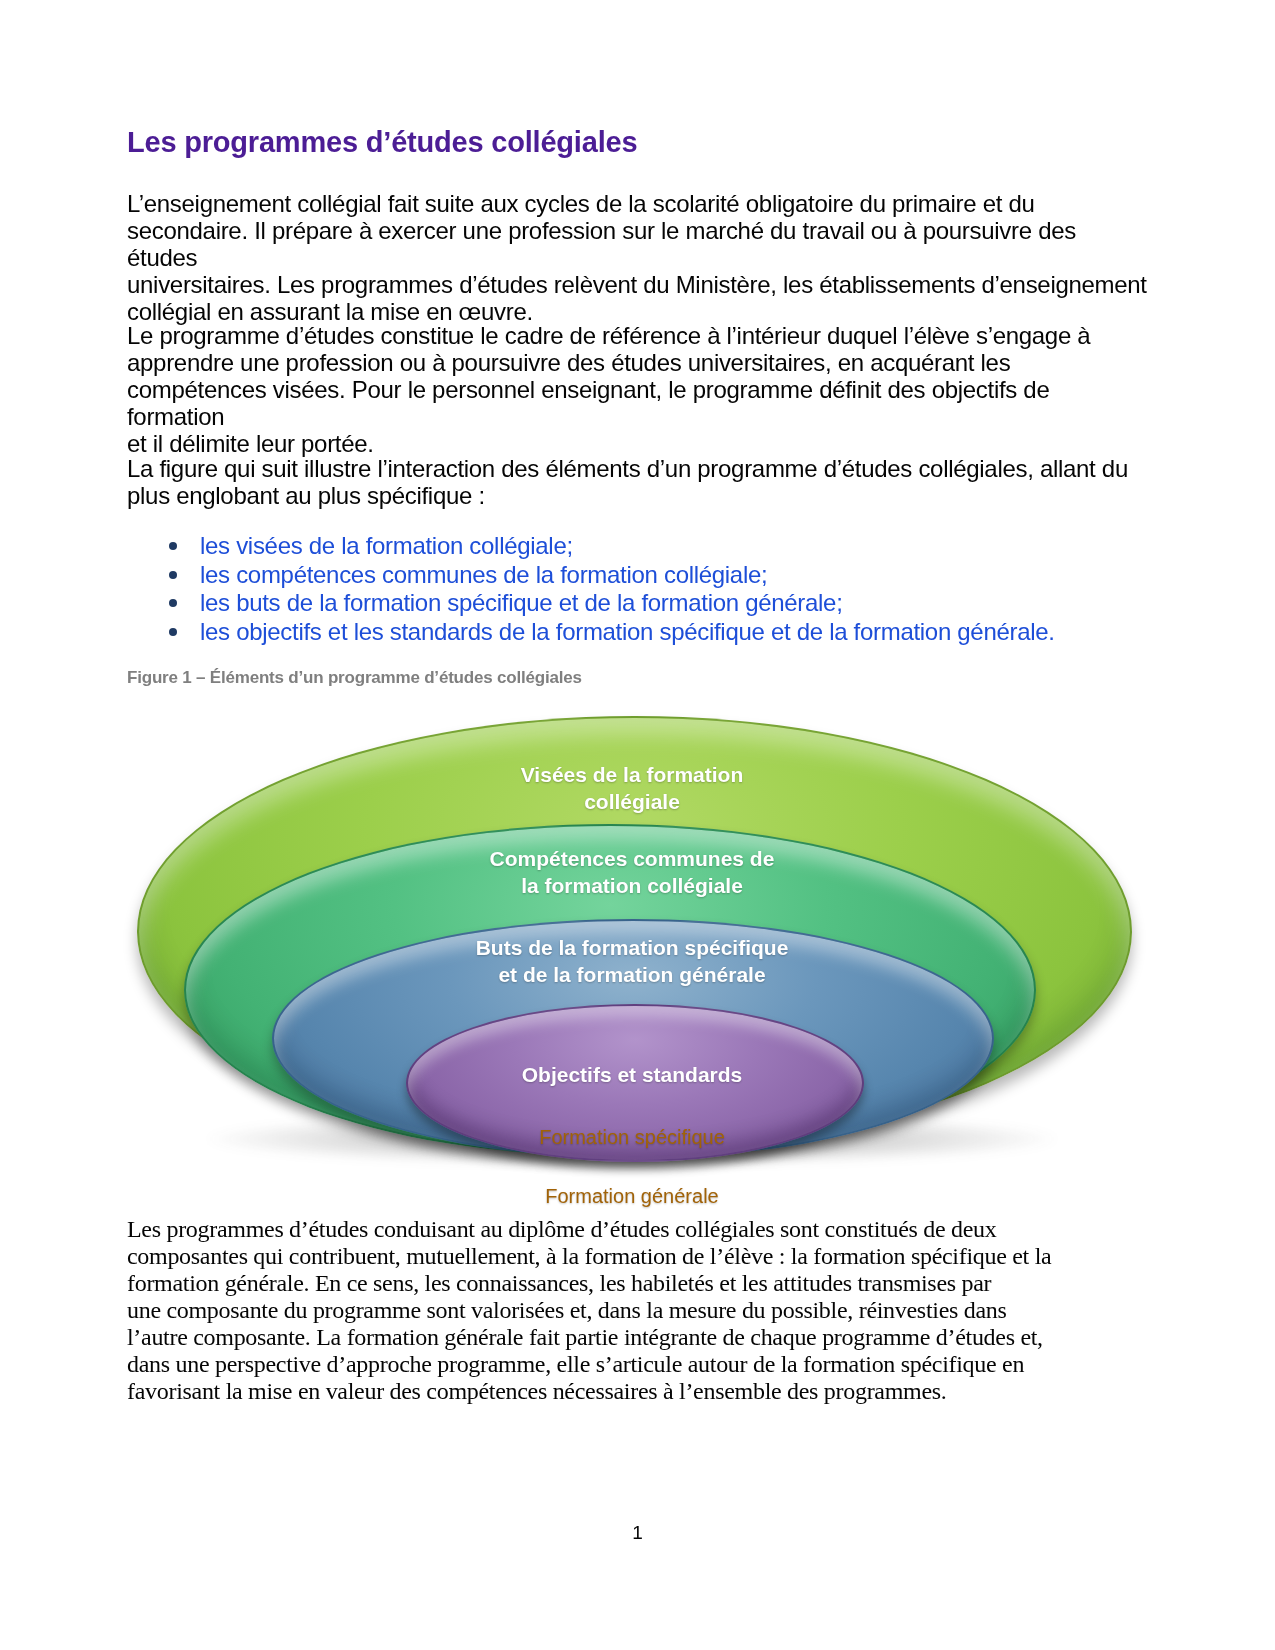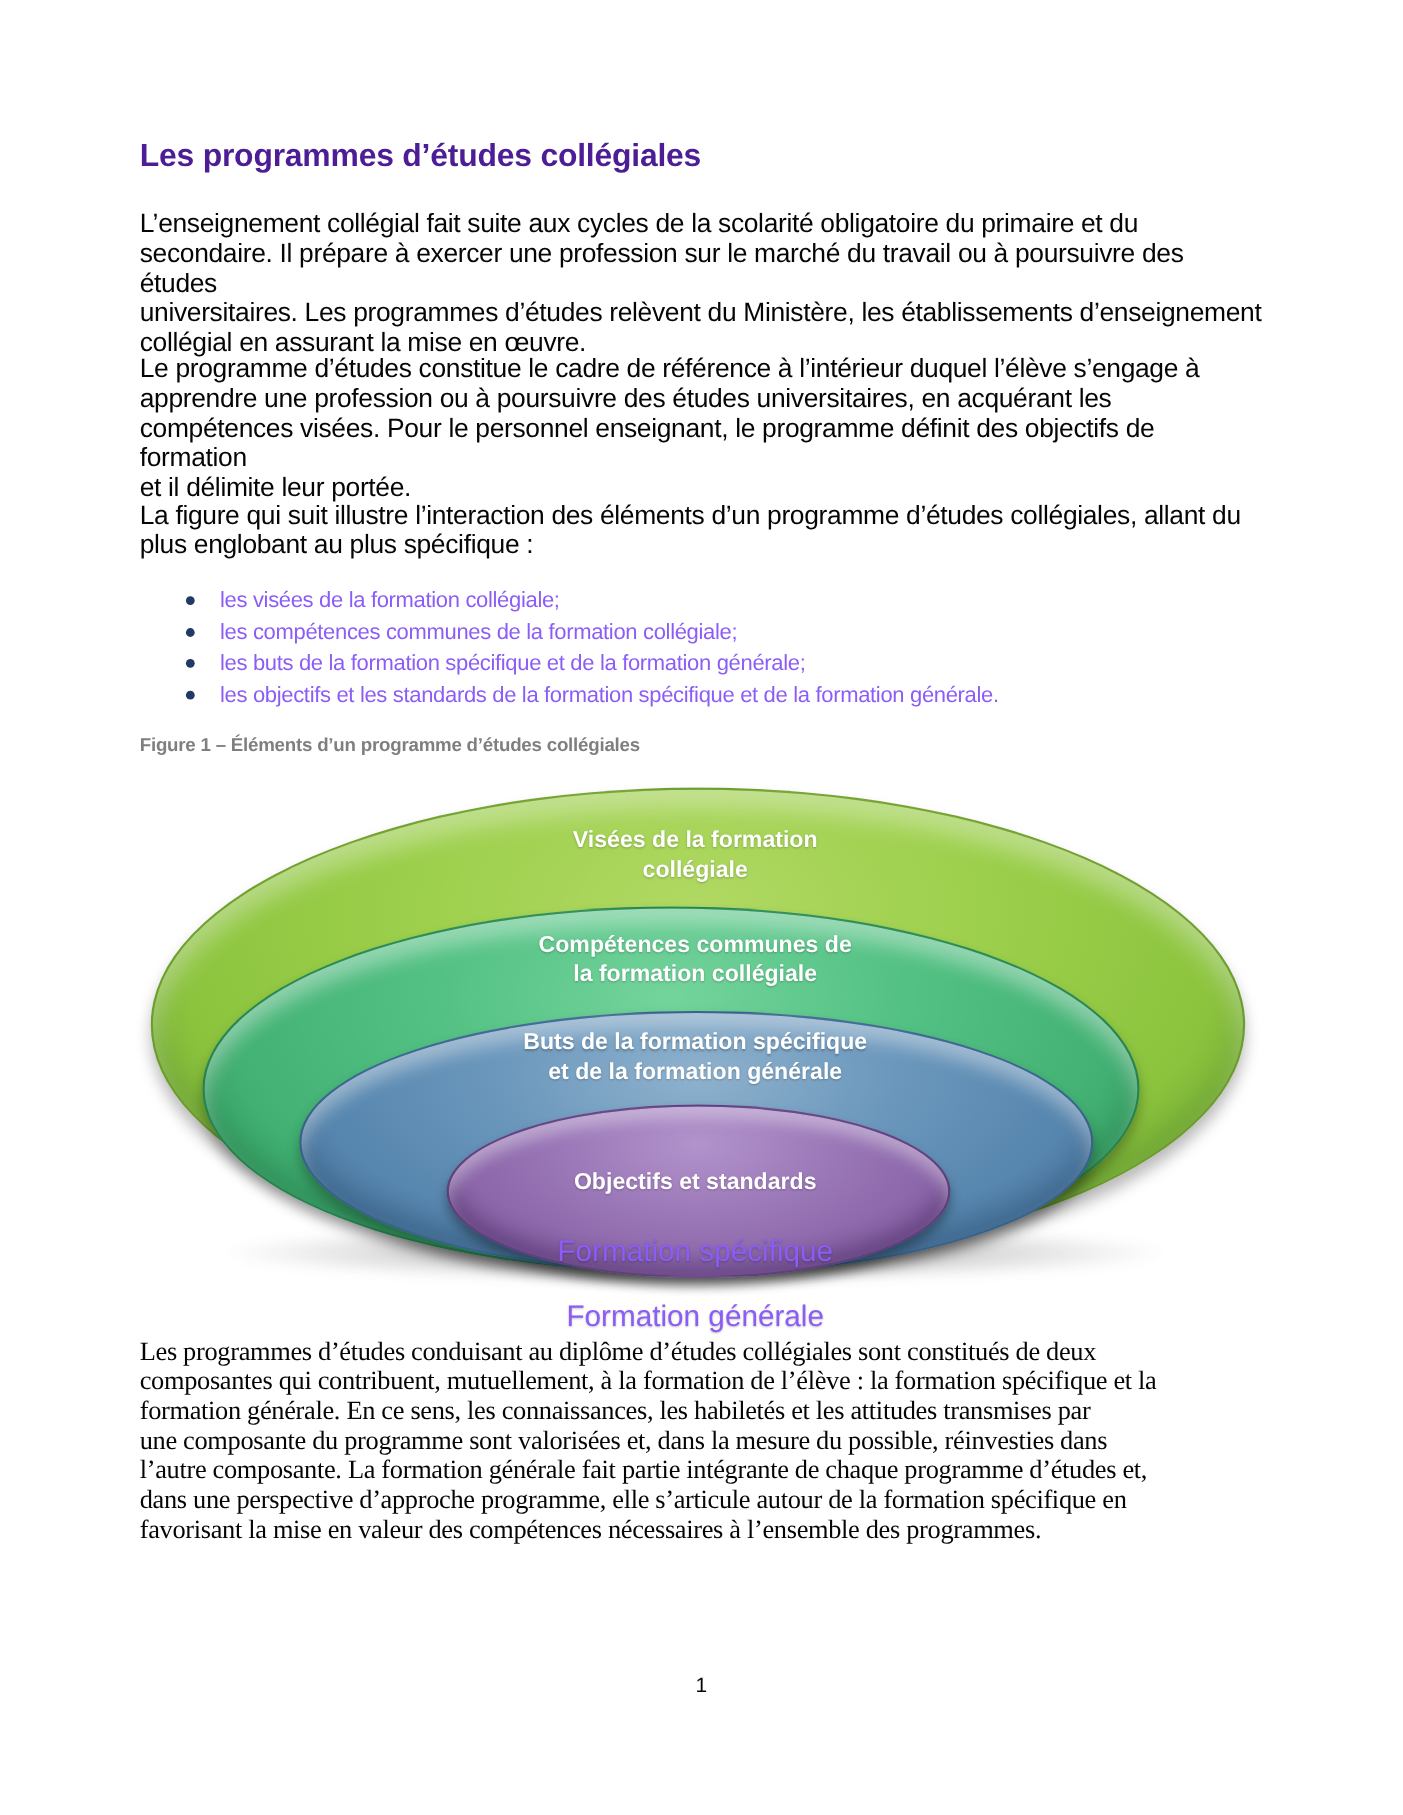--- a/index.html
+++ b/index.html
@@ -25,22 +25,22 @@
   .par-2{top:322px;}
   .par-3{top:455px;}
   .par-4{top:1216px;font-family:Liberation Serif, serif;}
   .bullet-list{
     position:absolute;left:127px;top:532px;width:1020px;
     list-style:none;margin:0;padding:0;
   }
   .bullet-list li{
     position:relative;
     padding-left:73px;
-    font-size:20px;line-height:28.5px;
-    letter-spacing:-0.3px;color:#8b5cf6;
+    font-size:24px;line-height:28.5px;
+    letter-spacing:-0.3px;color:#1d4ed8;
   }
   .bullet-dot{
     position:absolute;left:42px;top:10px;
     width:8px;height:8px;border-radius:50%;
     background:#1f3a63;display:inline-block;
   }
   .figure-caption{
     position:absolute;left:127px;top:668px;width:1020px;margin:0;
     font-size:17px;font-weight:bold;color:#7f7f7f;letter-spacing:-0.2px;
   }
@@ -77,27 +77,27 @@
     background:radial-gradient(ellipse at 50% 22%, #b293cb 0%, #9b78b8 38%, #8b66a9 68%, #7a5598 88%, #5e3c7a 100%);
     border:2px solid rgba(70,40,100,0.6);
     box-shadow:inset 0 10px 14px rgba(255,255,255,0.4), inset 0 -12px 18px rgba(30,0,50,0.28), 0 7px 10px rgba(0,0,0,0.35);
   }
   .elabel{
     position:absolute;left:0;width:1010px;text-align:center;
     color:#ffffff;font-weight:bold;white-space:pre-line;
     font-size:21px;line-height:27px;
     text-shadow:0 1px 2px rgba(0,0,0,0.25);
   }
-  .l-visees{top:55px;}
+  .l-visees{top:66px;}
   .l-competences{top:150px;}
   .l-buts{top:239px;}
   .l-objectifs{top:341px;line-height:26px;}
   .purple-sub{
-    width:1010px;text-align:center;color:#8b5cf6;font-weight:normal;
-    font-size:27px;line-height:24px;text-shadow:0 1px 2px rgba(0,0,0,0.25);
+    width:1010px;text-align:center;color:#a16207;font-weight:normal;
+    font-size:20px;line-height:24px;text-shadow:0 1px 2px rgba(0,0,0,0.25);
   }
   .sub-1{margin-top:11px;}
   .sub-2{margin-top:9px;}
   .page-number{
     position:absolute;left:0;top:1522px;width:1275px;
     text-align:center;font-size:19px;color:#050505;
   }
 </style>
 </head>
 <body>

